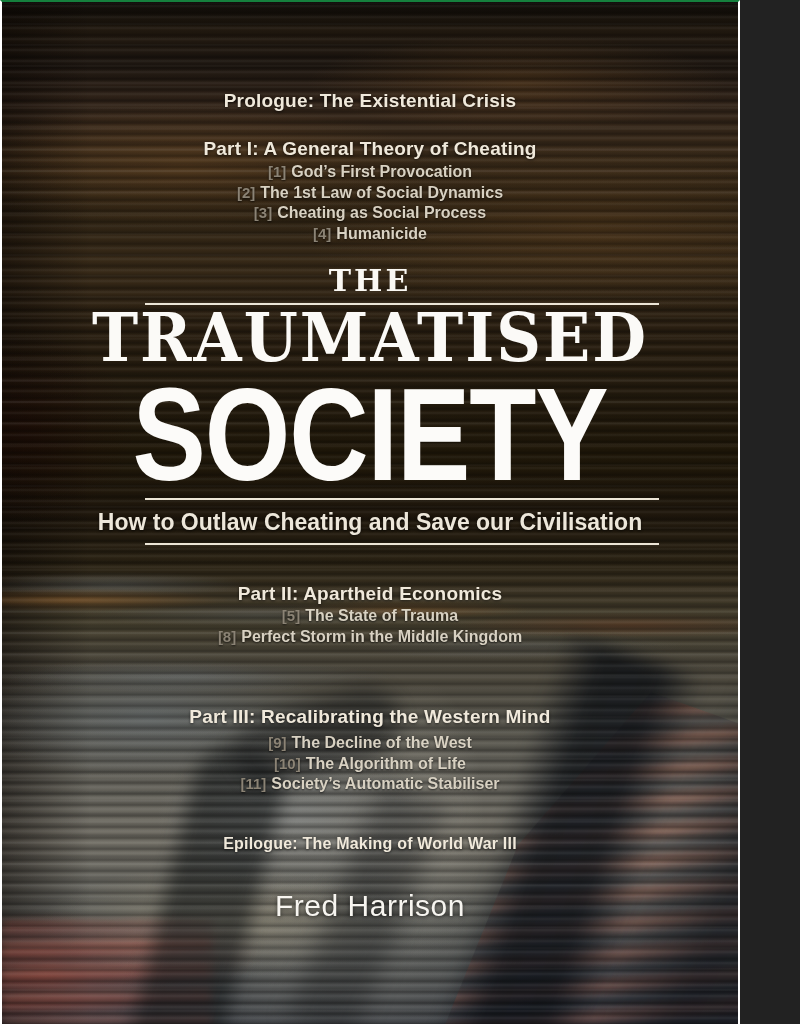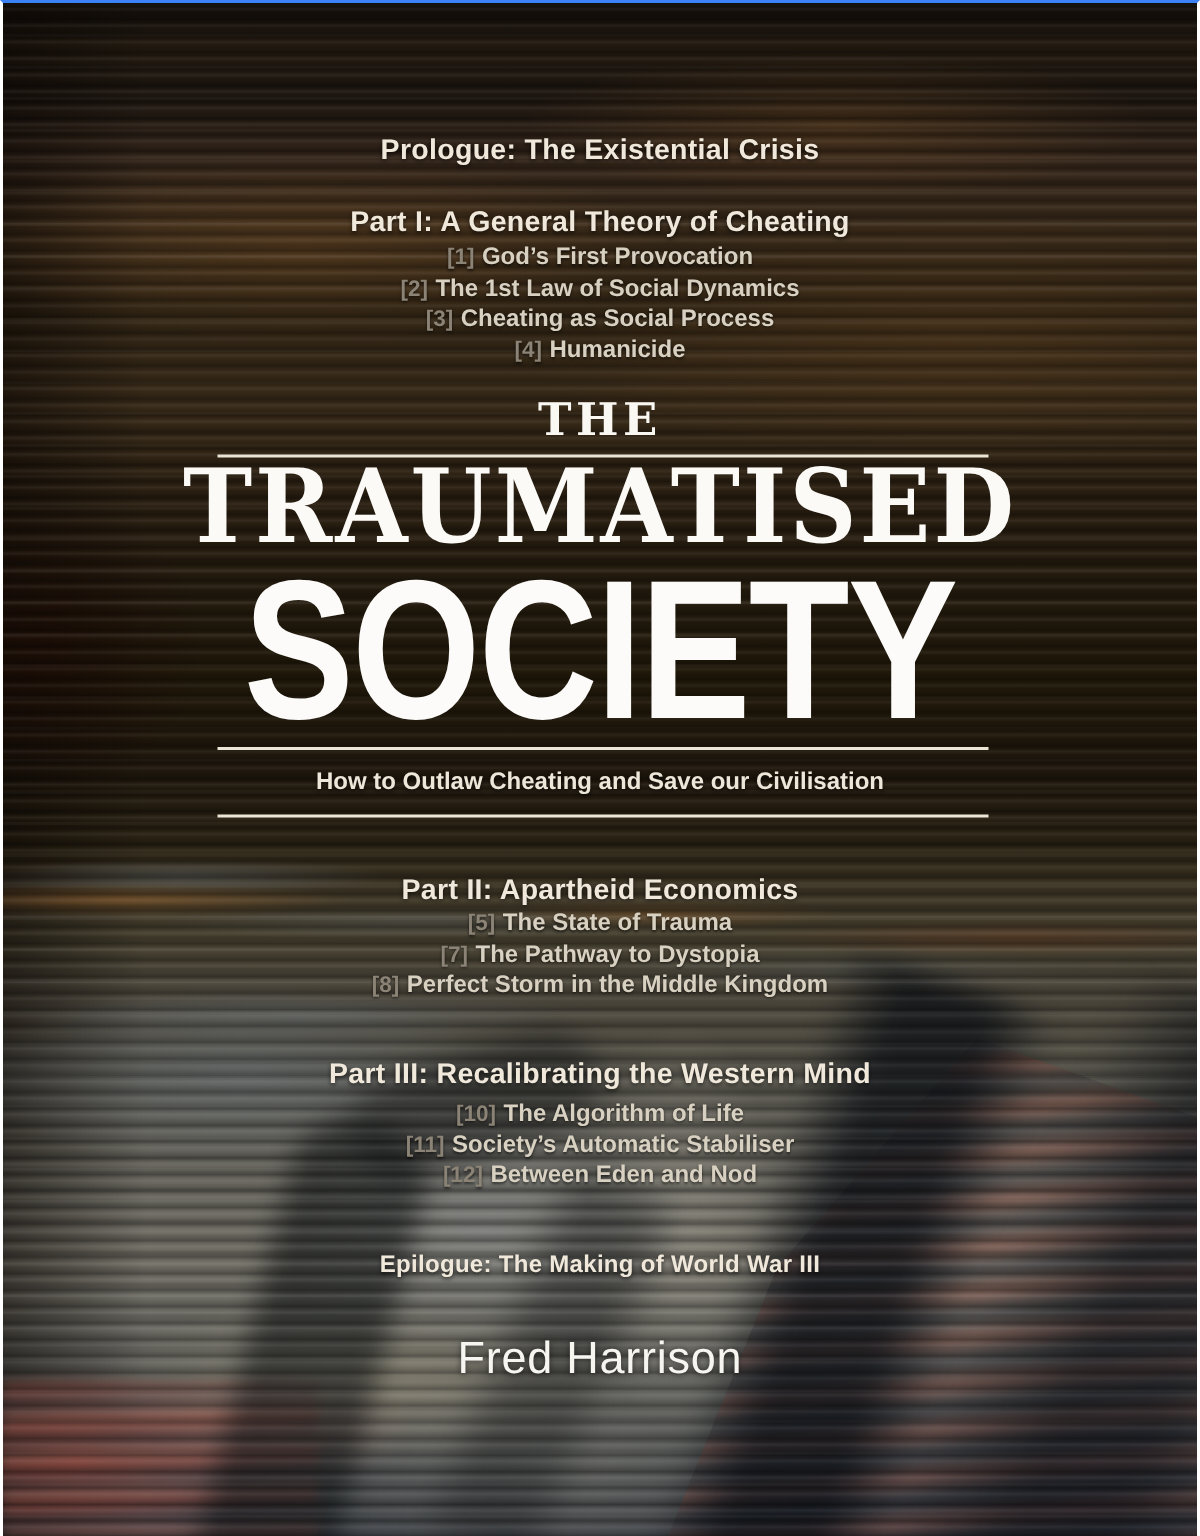--- a/index.html
+++ b/index.html
@@ -1,22 +1,22 @@
 <!DOCTYPE html>
 <html><head>
 <meta charset="utf-8">
 <style>
   html,body { margin:0; padding:0; background:#222; }
   .page {
     position: relative;
-    width: 800px;
+    width: 740px;
     height: 1024px;
     overflow: hidden;
     background: #1e1710;
-    border-top: 2px solid #3b82f6;
+    border-top: 2px solid #15803d;
     border-left: 2px solid #fff;
     border-right: 2px solid #fff;
     box-sizing: border-box;
     font-family: "Liberation Sans", sans-serif;
   }
   .layer { position:absolute; inset:0; }
 
   
   .bg-vert {
     background: linear-gradient(180deg,
@@ -98,21 +98,21 @@
   .chnum { color:#8b8375; margin-right:5px; font-size:15px; }
   .prologue   { top:88px; }
   .p1-head    { top:136px; }
   .p1-list    { top:160px; }
   .title-the  { top:264px; font-family:"DejaVu Serif", serif; font-weight:bold; font-size:30px; line-height:30px; letter-spacing:3px; color:#faf8f3; }
   .rule       { position:absolute; left:143px; width:514px; height:2px; background:#ece5d6; }
   .rule1      { top:301px; }
   .title-w1   { top:304px; font-family:"DejaVu Serif", serif; font-weight:bold; font-size:62px; line-height:64px; letter-spacing:2px; color:#fbfaf7; transform:scaleY(1.1); }
   .title-w2   { top:372px; font-weight:bold; font-size:100px; line-height:120px; letter-spacing:-1px; color:#fcfbf9; transform:scale(1.1,1.32); }
   .rule2      { top:496px; }
-  .subtitle   { top:505px; font-weight:bold; font-size:16px; line-height:30px; color:#ede7da; text-shadow:0 1px 3px rgba(0,0,0,0.6); }
+  .subtitle   { top:505px; font-weight:bold; font-size:23px; line-height:30px; color:#ede7da; text-shadow:0 1px 3px rgba(0,0,0,0.6); }
   .rule3      { top:541px; }
   .p2-head    { top:581px; }
   .p2-list    { top:604px; }
   .p3-head    { top:704px; }
   .p3-list    { top:731px; }
   .epilogue   { top:830px; font-size:16px; line-height:24px; }
   .author     { top:886px; font-weight:normal; font-size:30px; line-height:36px; color:#f7f5f0; letter-spacing:0.5px; text-shadow:0 1px 4px rgba(0,0,0,0.55); }
 </style>
 </head>
 <body>
@@ -146,29 +146,28 @@
     <div class="rule rule1"></div>
     <div class="tblock title-w1">TRAUMATISED</div>
     <div class="tblock title-w2">SOCIETY</div>
     <div class="rule rule2"></div>
     <div class="tblock subtitle">How to Outlaw Cheating and Save our Civilisation</div>
     <div class="rule rule3"></div>
 
     <div class="tblock heading p2-head">Part II: Apartheid Economics</div>
     <div class="tblock chlist p2-list">
       <div><span class="chnum">[5]</span><span>The State of Trauma</span></div>
-      <div><span class="chnum">[7]</span><span>The Pathway to Dystopia</span></div>
       <div><span class="chnum">[8]</span><span>Perfect Storm in the Middle Kingdom</span></div>
     </div>
 
     <div class="tblock heading p3-head">Part III: Recalibrating the Western Mind</div>
     <div class="tblock chlist p3-list">
+      <div><span class="chnum">[9]</span><span>The Decline of the West</span></div>
       <div><span class="chnum">[10]</span><span>The Algorithm of Life</span></div>
       <div><span class="chnum">[11]</span><span>Society’s Automatic Stabiliser</span></div>
-      <div><span class="chnum">[12]</span><span>Between Eden and Nod</span></div>
     </div>
 
     <div class="tblock heading epilogue">Epilogue: The Making of World War III</div>
 
     <div class="tblock author">Fred Harrison</div>
 
   </div>
 </div>
 
 </body></html>

